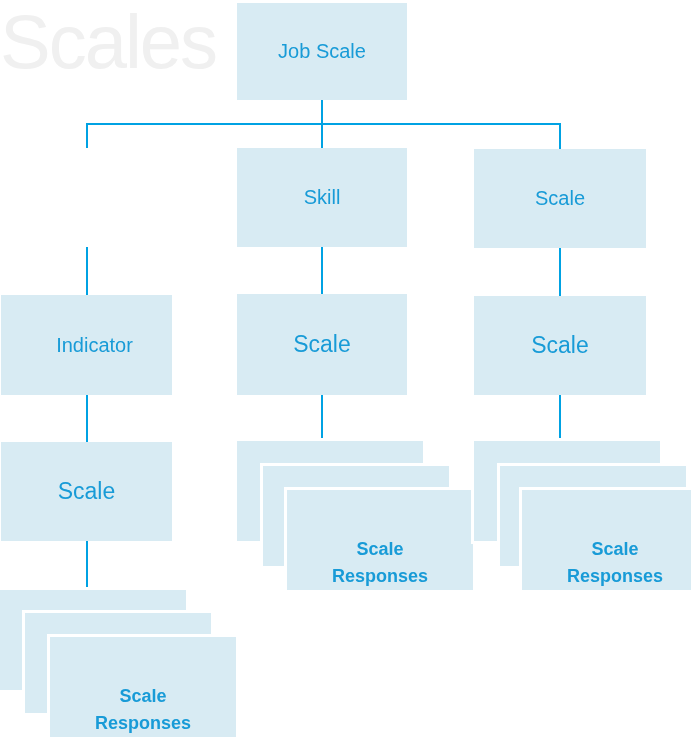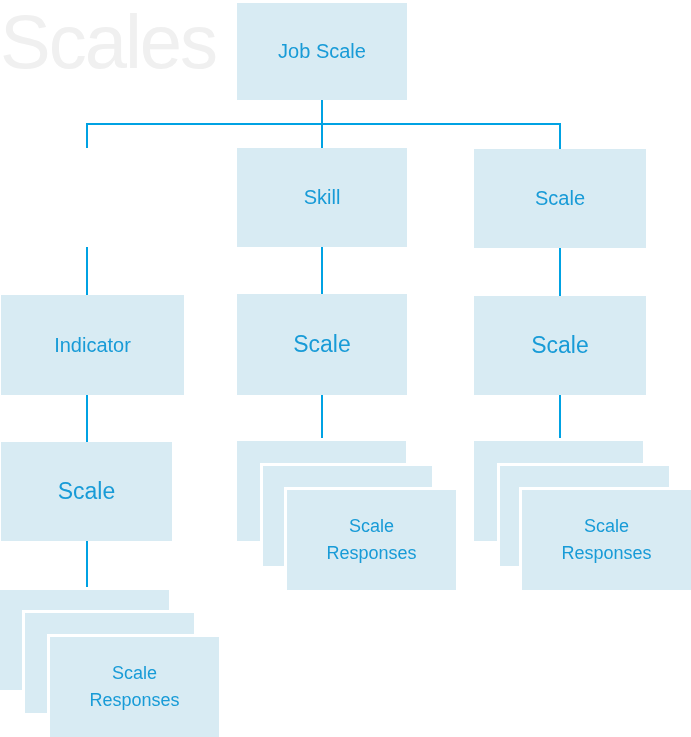--- a/index.html
+++ b/index.html
@@ -18,23 +18,23 @@
     color:var(--watermark);letter-spacing:-2px;line-height:1;user-select:none;
   }
   .node{
     position:absolute;background:var(--node-fill);
     display:flex;align-items:center;justify-content:center;
     color:var(--node-text);font-size:20px;text-align:center;
   }
   .node.big{font-size:23px;}
   .conn{position:absolute;background:var(--connector);}
   .card{
-    position:absolute;width:169px;height:100px;background:var(--node-fill);
+    position:absolute;width:186px;height:100px;background:var(--node-fill);
     box-shadow:0 0 0 3px #fff;
-    display:flex;align-items:center;justify-content:center;
+    display:flex;align-items:flex-end;justify-content:center;font-weight:bold;
   }
   .card-label{
     color:var(--node-text);font-size:18px;line-height:27px;
     text-align:center;width:112px;
   }
 </style>
 </head>
 <body>
 
 <div id="canvas">
@@ -61,21 +61,21 @@
     <span>Job Scale</span>
   </div>
 
   <div class="node" style="left:237px;top:148px;width:170px;height:99px;">
     <span>Skill</span>
   </div>
   <div class="node" style="left:474px;top:149px;width:172px;height:99px;">
     <span>Scale</span>
   </div>
 
-  <div class="node" style="left:1px;top:295px;width:183px;height:100px;">
+  <div class="node" style="left:1px;top:295px;width:155px;height:100px;padding-left:16px;">
     <span>Indicator</span>
   </div>
   <div class="node big" style="left:237px;top:294px;width:170px;height:101px;">
     <span>Scale</span>
   </div>
   <div class="node big" style="left:474px;top:296px;width:172px;height:99px;">
     <span>Scale</span>
   </div>
 
   <div class="node big" style="left:1px;top:442px;width:171px;height:99px;">

